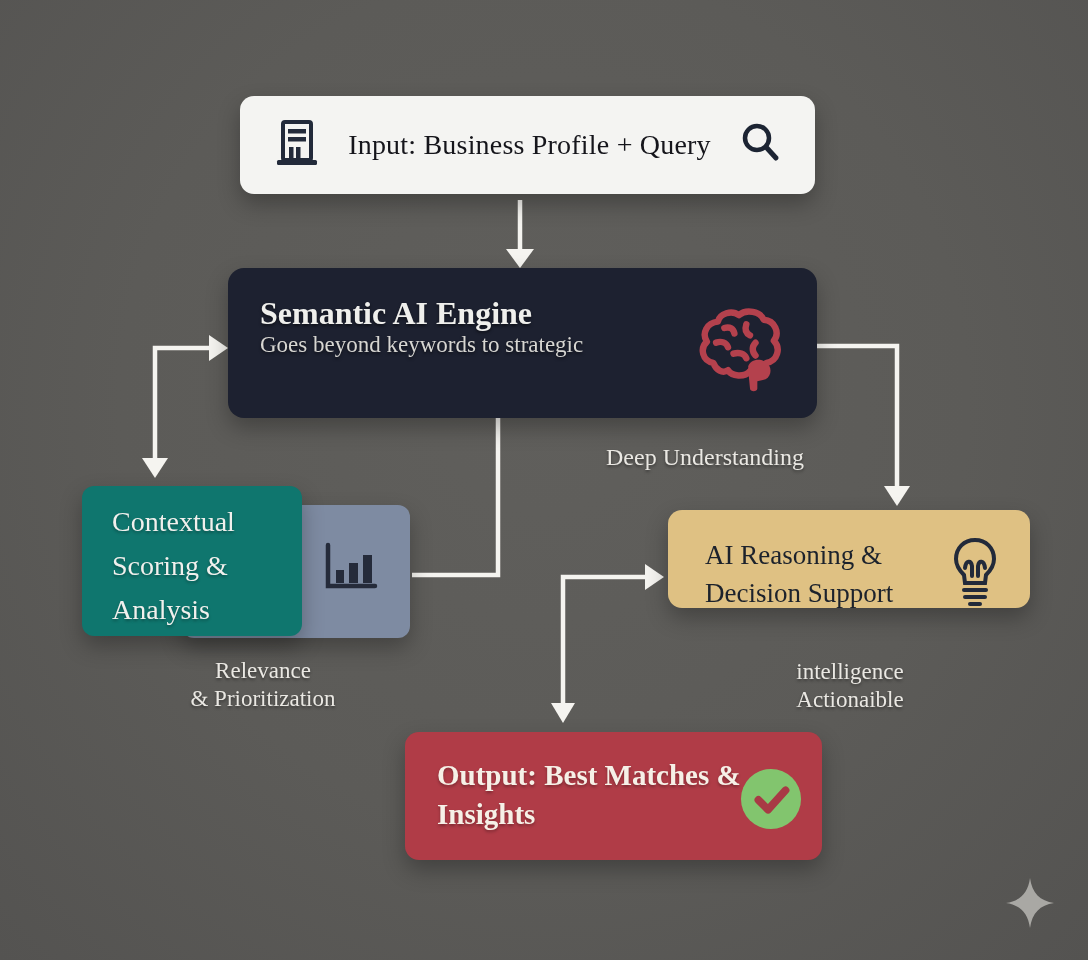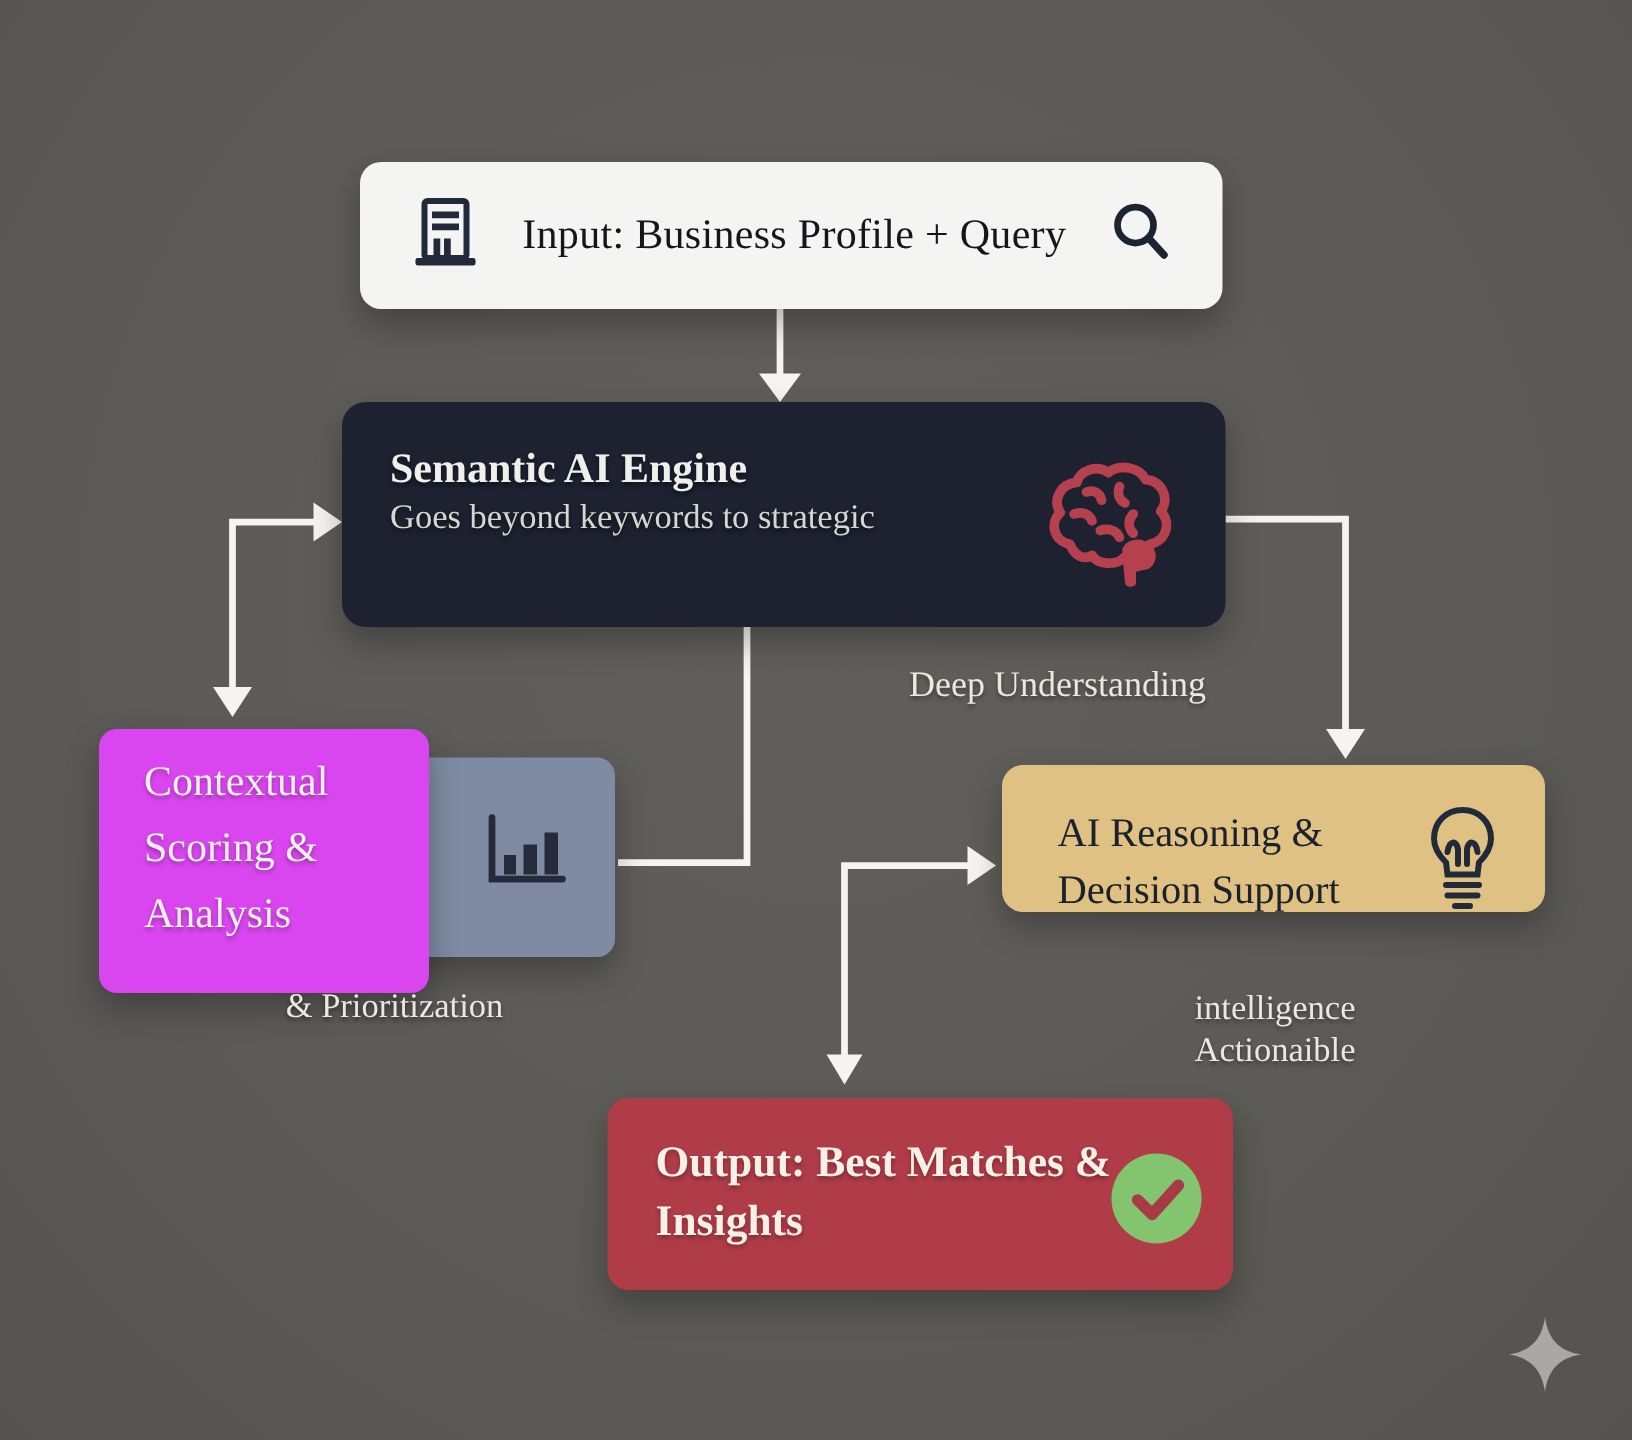--- a/index.html
+++ b/index.html
@@ -6,42 +6,42 @@
   body{
     width:1088px;height:960px;position:relative;overflow:hidden;
     background:radial-gradient(ellipse at 50% 42%, #605f5c 0%, #5c5b58 55%, #545351 100%);
     font-family:"Liberation Serif","DejaVu Serif",serif;
   }
   .node{position:absolute;box-sizing:border-box;}
   .shadow{box-shadow:0 10px 22px rgba(0,0,0,0.28);}
 
   
   .input-node{
-    left:240px;top:108px;width:575px;height:98px;border-radius:14px;
+    left:240px;top:96px;width:575px;height:98px;border-radius:14px;
     background:#f4f4f2;display:flex;align-items:center;padding:0 34px;
   }
   .input-label{flex:1;text-align:center;font-size:28px;color:#15151b;letter-spacing:0.2px;}
 
   
   .engine-node{
     left:228px;top:268px;width:589px;height:150px;border-radius:16px;
     background:#1d2130;color:#efefec;padding:28px 0 0 32px;
   }
-  .engine-title{font-size:28px;font-weight:bold;line-height:34px;text-shadow:0 2px 3px rgba(0,0,0,.5);}
+  .engine-title{font-size:32px;font-weight:bold;line-height:34px;text-shadow:0 2px 3px rgba(0,0,0,.5);}
   .engine-sub{font-size:23px;line-height:30px;color:#d7d6d2;text-shadow:0 2px 3px rgba(0,0,0,.5);}
   .engine-brain{position:absolute;right:32px;top:38px;}
 
   
   .contextual-panel{
     left:182px;top:505px;width:228px;height:133px;border-radius:12px;
     background:#7e8ba2;
   }
   .contextual-node{
-    left:66px;top:486px;width:220px;height:176px;border-radius:12px;
-    background:#d946ef;padding:14px 0 0 30px;color:#f1f0ed;
+    left:82px;top:486px;width:220px;height:150px;border-radius:12px;
+    background:#0f766e;padding:14px 0 0 30px;color:#f1f0ed;
   }
   .contextual-label{width:160px;font-size:28px;line-height:44px;text-shadow:0 2px 3px rgba(0,0,0,.3);}
   .panel-chart{position:absolute;left:140px;top:37px;}
 
   
   .reasoning-node{
     left:668px;top:510px;width:362px;height:98px;border-radius:14px;
     background:#dfc183;color:#1c222c;padding:26px 0 0 37px;
   }
   .reasoning-label{width:240px;font-size:27px;line-height:38px;}
@@ -168,20 +168,21 @@
     <svg width="62" height="62" viewBox="0 0 64 64">
       <circle cx="32" cy="32" r="31" fill="#82c56e"></circle>
       <path d="M19 33 L29 43 L47 23" fill="none" stroke="#a83a45" stroke-width="8" stroke-linecap="round" stroke-linejoin="round"></path>
     </svg>
   </span>
 </div>
 
 <div class="caption cap-deep">Deep Understanding</div>
 
 <div class="caption cap-relevance">
+  <div>Relevance</div>
   <div>&amp; Prioritization</div>
 </div>
 
 <div class="caption cap-actionable">
   <div>intelligence</div>
   <div>Actionaible</div>
 </div>
 
 <span class="sparkle">
   <svg width="52" height="54" viewBox="0 0 52 54">

